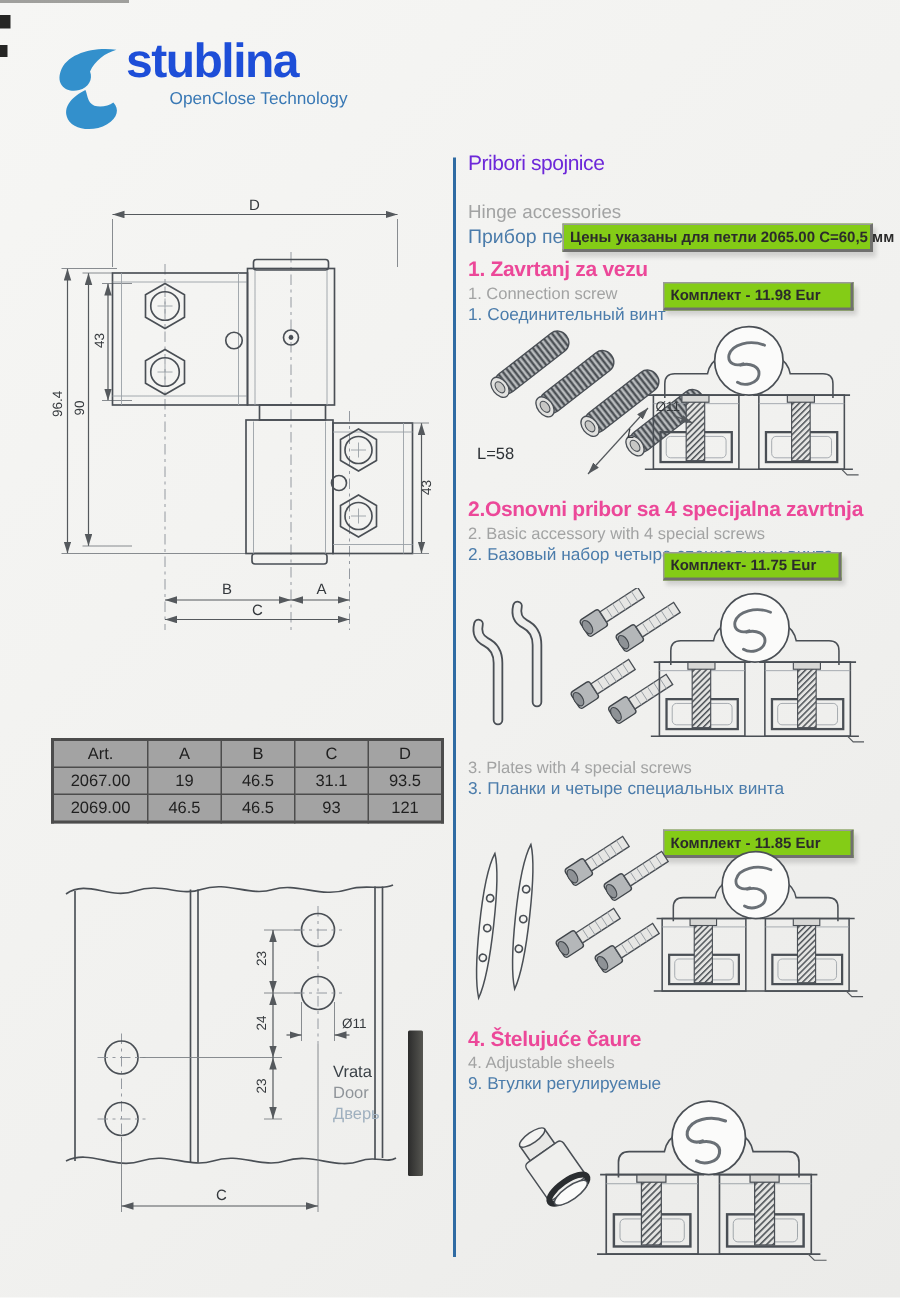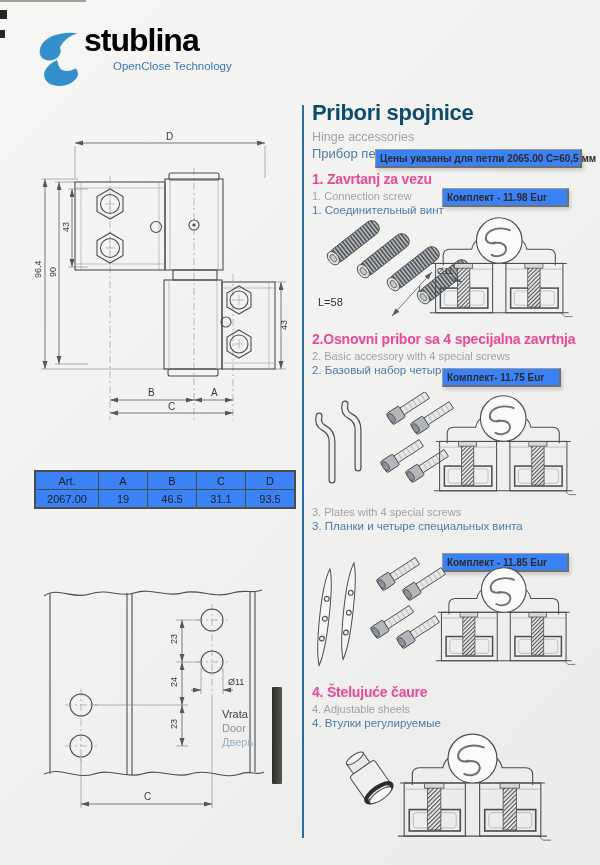--- a/index.html
+++ b/index.html
@@ -4,36 +4,36 @@
 <style>
   html,body{margin:0;padding:0}
   body{
     width:600px;height:865px;position:relative;overflow:hidden;
     background:linear-gradient(135deg,#f6f6f4 0%,#f1f1ef 55%,#ebebe9 100%);
     font-family:"Liberation Sans",sans-serif;color:#222;
   }
   
   .logo-icon{position:absolute;left:32px;top:29px;width:54px;height:60px}
   .logo-text{position:absolute;left:84px;top:22px;font-size:32px;font-weight:bold;
-    letter-spacing:-1px;color:#000000}
+    letter-spacing:-1px;color:#1d4ed8}
   .logo-tagline{position:absolute;left:113px;top:60px;font-size:11.5px;color:#3a79b5}
   
   .divider{position:absolute;left:302px;top:105px;width:2px;height:733px;background:#2f6ba3}
   
   .hdr{position:absolute;left:312px;top:100px;width:286px}
-  .hdr .t{font-size:22px;font-weight:bold;color:#0c4a6e;letter-spacing:-0.3px}
-  .hdr .e{font-size:12.5px;color:#a2a3a3;margin-top:4px}
+  .hdr .t{font-size:14px;font-weight:normal;color:#6d28d9;letter-spacing:-0.3px}
+  .hdr .e{font-size:12.5px;color:#a2a3a3;margin-top:18px}
   .hdr .r{font-size:13px;color:#4b7cab;margin-top:2px}
   .sec{position:absolute;left:312px;width:288px}
   .sec .t{font-size:14px;font-weight:bold;color:#ec4899;letter-spacing:-0.2px;white-space:nowrap}
   .sec .e{font-size:11px;color:#a2a3a3;margin-top:3px}
   .sec .r{font-size:11.5px;color:#4b7cab;margin-top:2px}
   #sec1{top:171px}#sec2{top:331px}#sec3{top:503px}#sec4{top:684px}
   .badge{
-    position:absolute;background:#3b82f6;border:1px solid #9a9a9a;
+    position:absolute;background:#84cc16;border:1px solid #9a9a9a;
     border-right:2px solid #70706e;border-bottom:2px solid #70706e;
     box-shadow:2px 3px 3px rgba(0,0,0,.14);
     font-size:10px;font-weight:bold;color:#2b2b2b;text-align:center;
     padding:3px 20px 2px 4px;white-space:nowrap}
   #note{left:375px;top:149px;width:180px}
   #price1{left:442px;top:188px;width:100px}
   #price2{left:442px;top:368px;width:92px}
   #price3{left:442px;top:553px;width:100px}
   
   .draw{position:absolute}
@@ -45,22 +45,22 @@
   #ill4{left:310px;top:730px}
   svg text{font-family:"Liberation Sans",sans-serif}
   .s{fill:none;stroke:#4a4f55;stroke-width:1.1}
   .l{stroke:#9aa0a6;stroke-width:0.6}
   .cl{stroke:#8a9097;stroke-width:0.6;stroke-dasharray:7 3 2 3}
   .dim{stroke:#55595d;stroke-width:0.8;fill:none}
   .ext{stroke:#7c8085;stroke-width:0.6}
   .dt{font-size:10px;fill:#35393d}
   .dt2{font-size:9px;fill:#35393d}
   
-  .dim-table{position:absolute;left:34px;top:470px;border-collapse:collapse;
-    font-size:11px;color:#1f1f1f;background:#3b82f6}
+  .dim-table{position:absolute;left:34px;top:492px;border-collapse:collapse;
+    font-size:11px;color:#1f1f1f;background:#a3a3a3}
   .dim-table th,.dim-table td{border:1px solid #4c4c4c;text-align:center;
     padding:1px 0;font-weight:normal;height:15px}
   .dim-table{border:2px solid #4c4c4c}
   .c-art{width:62px}.c-n{width:48px}
   
   .artifact{position:absolute;background:#262624}
   #art-strip{left:272px;top:687px;width:10px;height:97px;
     background:linear-gradient(90deg,#161616,#454540);opacity:.9;border-radius:1px}
   #art-n1{left:0;top:10px;width:7px;height:9px}
   #art-n2{left:0;top:30px;width:5px;height:8px}
@@ -207,21 +207,21 @@
   <use href="#bolt" transform="translate(66,24) rotate(-33)"></use>
   <use href="#bolt" transform="translate(92,34) rotate(-33)"></use>
   <use href="#bolt" transform="translate(60,72) rotate(-33)"></use>
   <use href="#bolt" transform="translate(86,82) rotate(-33)"></use>
   <use href="#xsec" transform="translate(124,8) scale(0.93)"></use>
 </svg>
 
 <div class="sec" id="sec4">
   <div class="t">4. Štelujuće čaure</div>
   <div class="e">4. Adjustable sheels</div>
-  <div class="r">4. Втулки регулируемые</div>
+  <div class="r">9. Втулки регулируемые</div>
 </div>
 
 <svg class="draw" id="ill4" width="266" height="118" viewBox="0 0 266 118">
   <use href="#bushing" transform="translate(28,34) rotate(-35)"></use>
   <use href="#xsec" transform="translate(86,0) scale(1.02)"></use>
 </svg>
 
 <svg class="draw" id="hinge" width="272" height="334" viewBox="0 0 272 334">
   <line x1="82" y1="44" x2="82" y2="288" class="cl"></line>
   <line x1="166" y1="36" x2="166" y2="288" class="cl"></line>
@@ -321,20 +321,27 @@
     </tr>
   </thead>
   <tbody>
     <tr>
       <td>2067.00</td>
       <td>19</td>
       <td>46.5</td>
       <td>31.1</td>
       <td>93.5</td>
     </tr>
+    <tr>
+      <td>2069.00</td>
+      <td>46.5</td>
+      <td>46.5</td>
+      <td>93</td>
+      <td>121</td>
+    </tr>
   </tbody>
 </table>
 
 <svg class="draw" id="door" width="274" height="272" viewBox="0 0 274 272">
   <path d="M16,30 C30,20 45,34 62,28 C80,22 92,32 106,27 C124,21 138,32 154,27 C170,22 186,33 204,27 C216,23 226,28 234,24" class="s" stroke-width="0.9"></path>
   <path d="M16,208 C32,200 48,214 66,208 C84,202 98,213 114,208 C132,202 146,213 162,208 C180,202 196,214 212,208 C222,204 230,210 236,206" class="s" stroke-width="0.9"></path>
   <line x1="22" y1="28" x2="22" y2="208" class="s" stroke-width="0.9"></line>
   <line x1="222" y1="25" x2="222" y2="207" class="s" stroke-width="0.9"></line>
   <line x1="227" y1="25" x2="227" y2="206" class="s" stroke-width="0.9"></line>
   <line x1="99" y1="27" x2="99" y2="209" class="s" stroke-width="0.9"></line>

